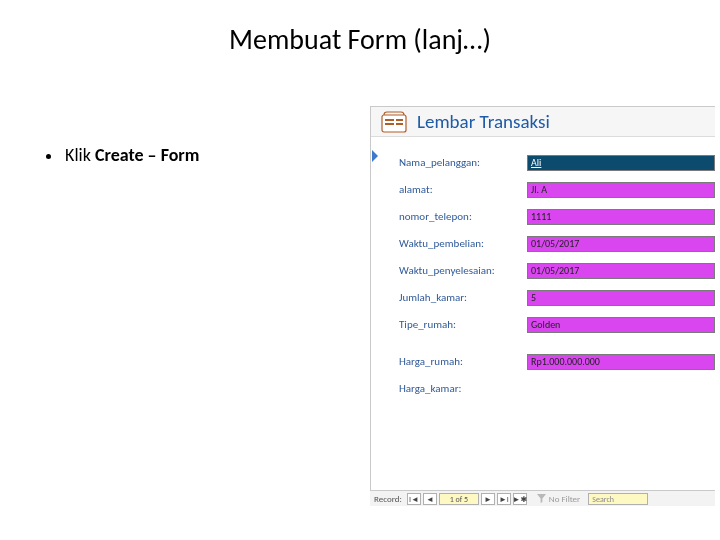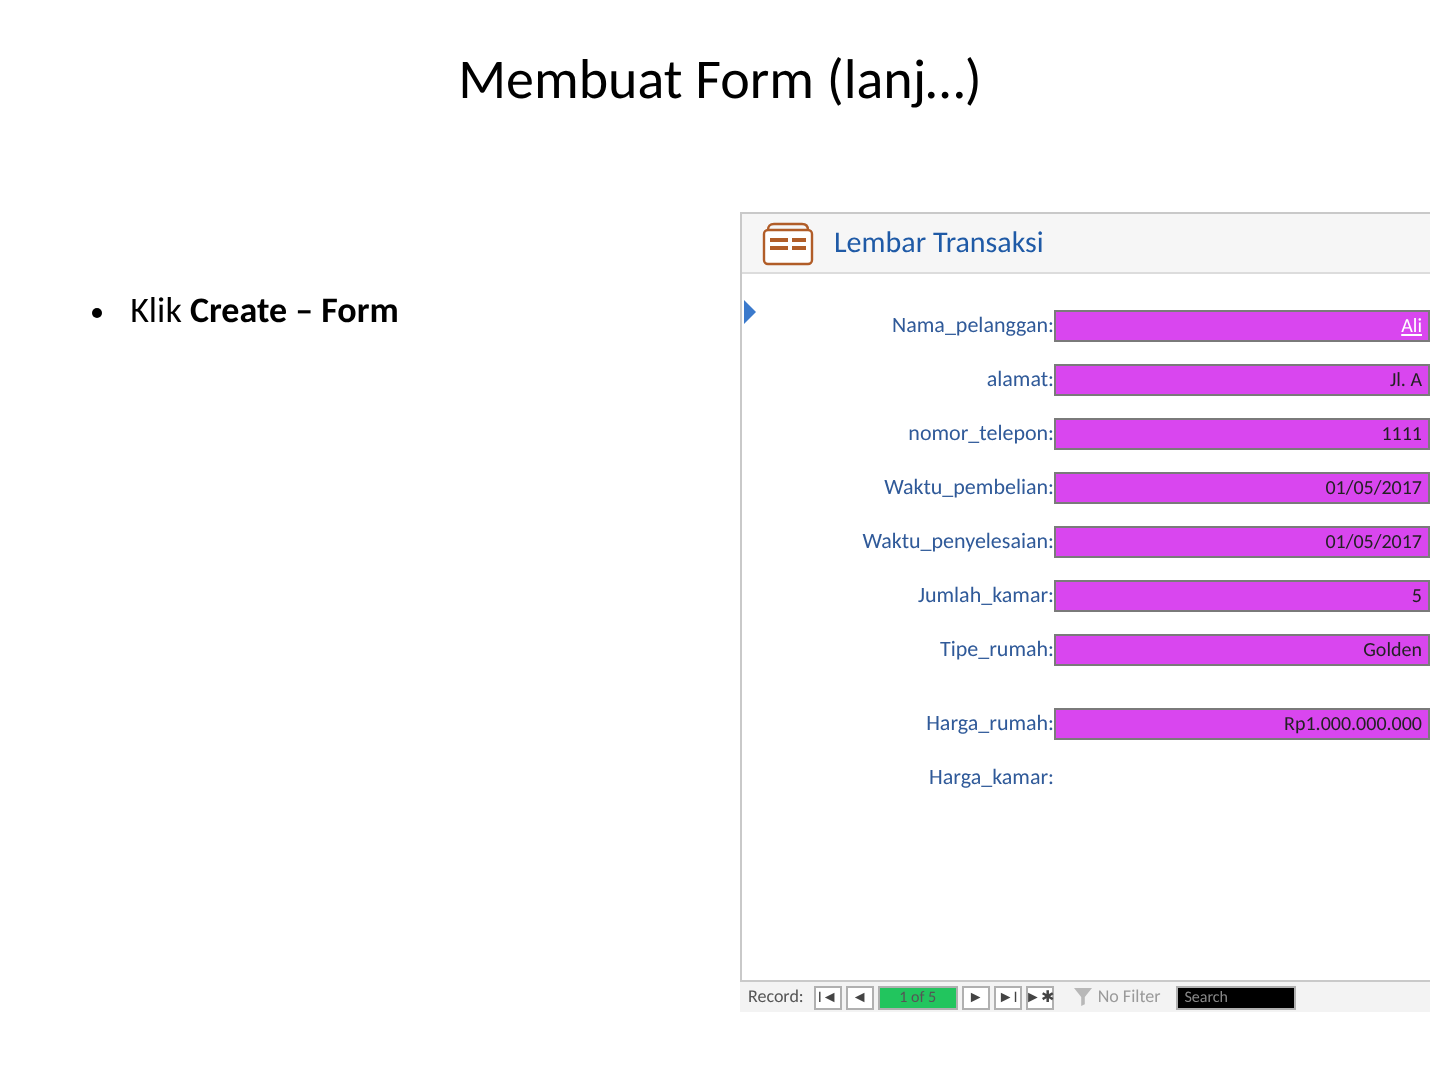--- a/index.html
+++ b/index.html
@@ -60,61 +60,60 @@
     display: flex;
     align-items: center;
     height: 30px;
     padding-left: 10px;
     background: #f6f6f6;
     border-bottom: 1px solid #dcdcdc;
   }
   .form-header svg { margin-right: 10px; }
   .form-header-title {
     color: #1f5aa6;
-    font-size: 15px;
+    font-size: 19px;
     font-family: Calibri, Arial, sans-serif;
   }
   .shutter {
     position: absolute;
     top: 43px;
     left: 1px;
     width: 6px;
     height: 12px;
     background: #3b7acc;
     clip-path: polygon(0 0, 100% 50%, 0 100%);
   }
   .fields {
     padding: 12px 0 0 28px;
   }
   .row {
     display: flex;
     align-items: center;
     height: 27px;
-    text-align: right;
   }
   .row.gap { margin-top: 10px; }
   .label {
     width: 128px;
     font-size: 11px;
     color: #305a99;
     font-family: Calibri, Arial, sans-serif;
   }
   .value {
     flex: 1;
     height: 16px;
     border: 1px solid #7a7a7a;
     font-size: 10px;
     color: #222;
     padding: 0 3px;
     line-height: 14px;
     background: #d946ef;
     white-space: nowrap;
     overflow: hidden;
   }
-  .value.sel { background: #d946ef; color: #fff; text-decoration: underline; }
+  .value.sel { background: #0c4a6e; color: #fff; text-decoration: underline; }
   .recbar {
     position: absolute;
     left: 0;
     right: 0;
     bottom: 0;
     height: 16px;
     background: #f3f3f3;
     border-top: 1px solid #c9c9c9;
     display: flex;
     align-items: center;
@@ -136,40 +135,40 @@
     line-height: 1;
     color: #444;
   }
   .recinput {
     width: 40px;
     height: 12px;
     border: 1px solid #b0b0b0;
     font-size: 8px;
     text-align: center;
     line-height: 10px;
-    background: #22c55e;
+    background: #fef9c3;
   }
   .filter {
     margin-left: 8px;
     color: #9a9a9a;
     display: inline-flex;
     align-items: center;
     gap: 3px;
   }
   .filter svg { width: 9px; height: 9px; }
   .search {
     margin-left: 6px;
     width: 60px;
     height: 12px;
     border: 1px solid #b0b0b0;
     font-size: 8px;
     padding: 0 3px;
     line-height: 10px;
     color: #888;
-    background: #000000;
+    background: #fef9c3;
   }
 </style>
 </head>
 <body>
 
 <div class="slide-title">Membuat Form (lanj…)</div>
 
 <div class="bullet">
   <span class="dot"></span>
   <span>Klik </span><b>Create – Form</b>

